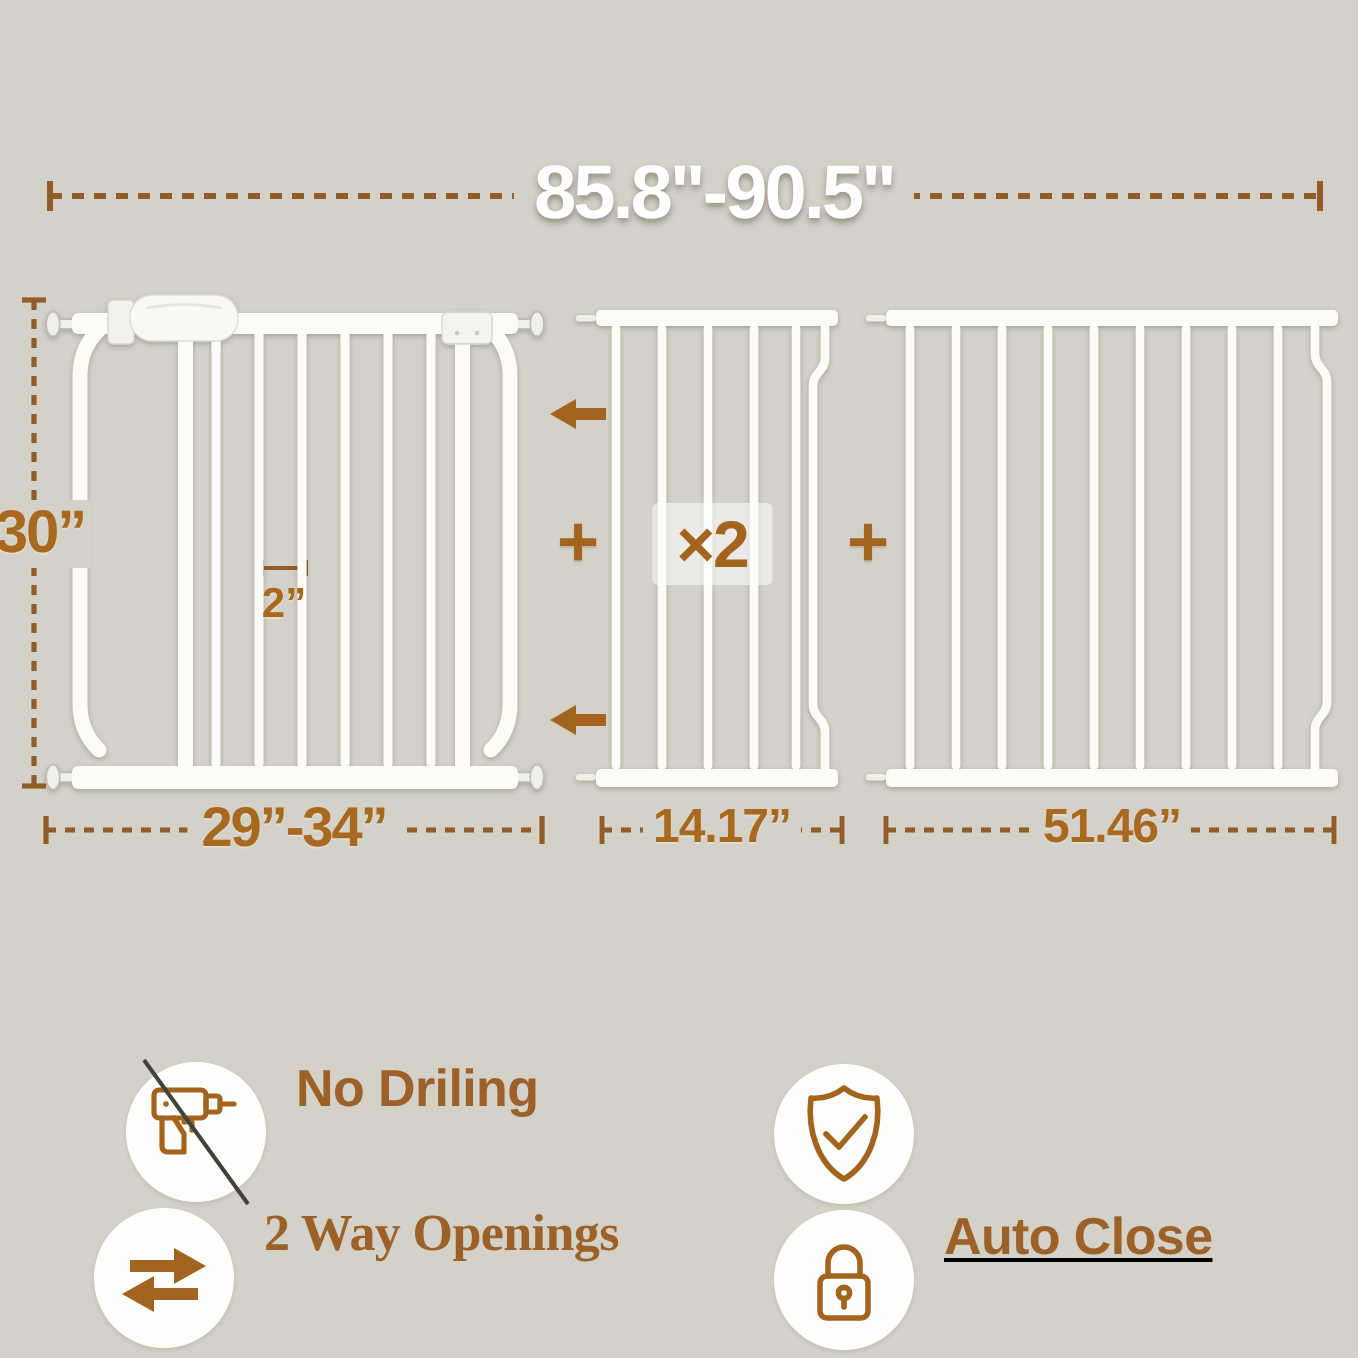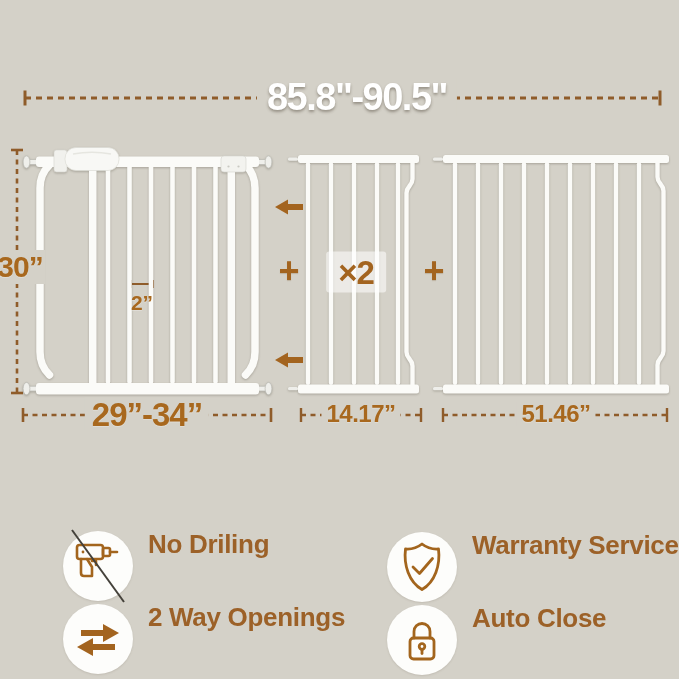--- a/index.html
+++ b/index.html
@@ -163,21 +163,21 @@
     <polygon points="275,207 288,199.5 288,204 303,204 303,210 288,210 288,214.5" fill="#a3641f"></polygon>
     <polygon points="275,360 288,352.5 288,357 303,357 303,363 288,363 288,367.5" fill="#a3641f"></polygon>
   </svg>
 
   <div class="top-range" style="left:357px;top:97px;">85.8"-90.5"</div>
 
   <div class="dim-label" style="left:20px;top:267px;font-size:30px;padding:2px 3px;">30”</div>
 
   <div class="dim-label no-bg" style="left:142px;top:302px;font-size:21px;letter-spacing:0;">2”</div>
 
-  <div class="dim-label" style="left:147px;top:414px;font-size:33px;padding:0 7px;">29”-34”</div>
+  <div class="dim-label" style="left:147px;top:414px;font-size:28px;padding:0 7px;">29”-34”</div>
 
   <div class="dim-label" style="left:361px;top:414px;font-size:24px;padding:0 5px;letter-spacing:-0.5px;text-align:center;">14.17”</div>
 
   <div class="dim-label" style="left:556px;top:414px;font-size:24px;padding:0 5px;letter-spacing:-0.5px;">51.46”</div>
 
   <div class="plus-sign" style="left:289px;top:271px;">+</div>
   <div class="plus-sign" style="left:434px;top:271px;">+</div>
 
   <div class="multiplier-badge" style="left:356px;top:272px;">×2</div>
 
@@ -191,43 +191,42 @@
           <path d="M 18,28 L 18,42 Q 18,45 21,45 L 29,45 L 29,36 L 24,28"></path>
           <path d="M 29,30 L 33,30 L 33,34"></path>
         </g>
         <circle cx="20" cy="21" r="1.4" fill="#a3651d"></circle>
         <line x1="9" y1="-1" x2="61" y2="71" stroke="#44413a" stroke-width="2"></line>
       </svg>
     </div>
     <div class="feature-label">No Driling</div>
   </div>
 
-  <div class="feature" style="left:63px;top:604px;">
+  <div class="feature" style="left:47px;top:604px;font-family:Liberation Serif, serif;">
     <div class="feature-circle">
       <svg width="70" height="70" viewBox="0 0 70 70">
         <polygon points="18,26 40,26 40,20 56,29 40,38 40,32 18,32" fill="#a3641f"></polygon>
         <polygon points="52,40 30,40 30,34 14,43 30,52 30,46 52,46" fill="#a3641f"></polygon>
       </svg>
     </div>
     <div class="feature-label">2 Way Openings</div>
   </div>
 
   <div class="feature" style="left:387px;top:532px;">
     <div class="feature-circle">
       <svg width="70" height="70" viewBox="0 0 70 70">
         <g fill="none" stroke="#a3651d" stroke-width="2.8" stroke-linejoin="round" stroke-linecap="round">
           <path d="M 35,12 C 39.5,15.5 45.5,17.5 51.5,17 C 53.5,33 48,50 35,57.5 C 22,50 16.5,33 18.5,17 C 24.5,17.5 30.5,15.5 35,12 Z"></path>
           <path d="M 26,35 L 32.5,41.5 L 45.5,26.5"></path>
         </g>
       </svg>
     </div>
-    <div class="feature-label">Warranty Service</div>
-  </div>
-
-  <div class="feature" style="left:387px;top:605px;">
+  </div>
+
+  <div class="feature" style="left:387px;top:605px;text-decoration:underline;">
     <div class="feature-circle">
       <svg width="70" height="70" viewBox="0 0 70 70">
         <g fill="none" stroke="#a3651d" stroke-width="2.8" stroke-linejoin="round" stroke-linecap="round">
           <path d="M 27,33 L 27,26.5 A 8,8 0 0 1 43,26.5 L 43,33"></path>
           <rect x="23" y="33" width="24" height="21" rx="3.5"></rect>
           <circle cx="35" cy="41.5" r="2.8"></circle>
           <line x1="35" y1="44.5" x2="35" y2="48.5"></line>
         </g>
       </svg>
     </div>

